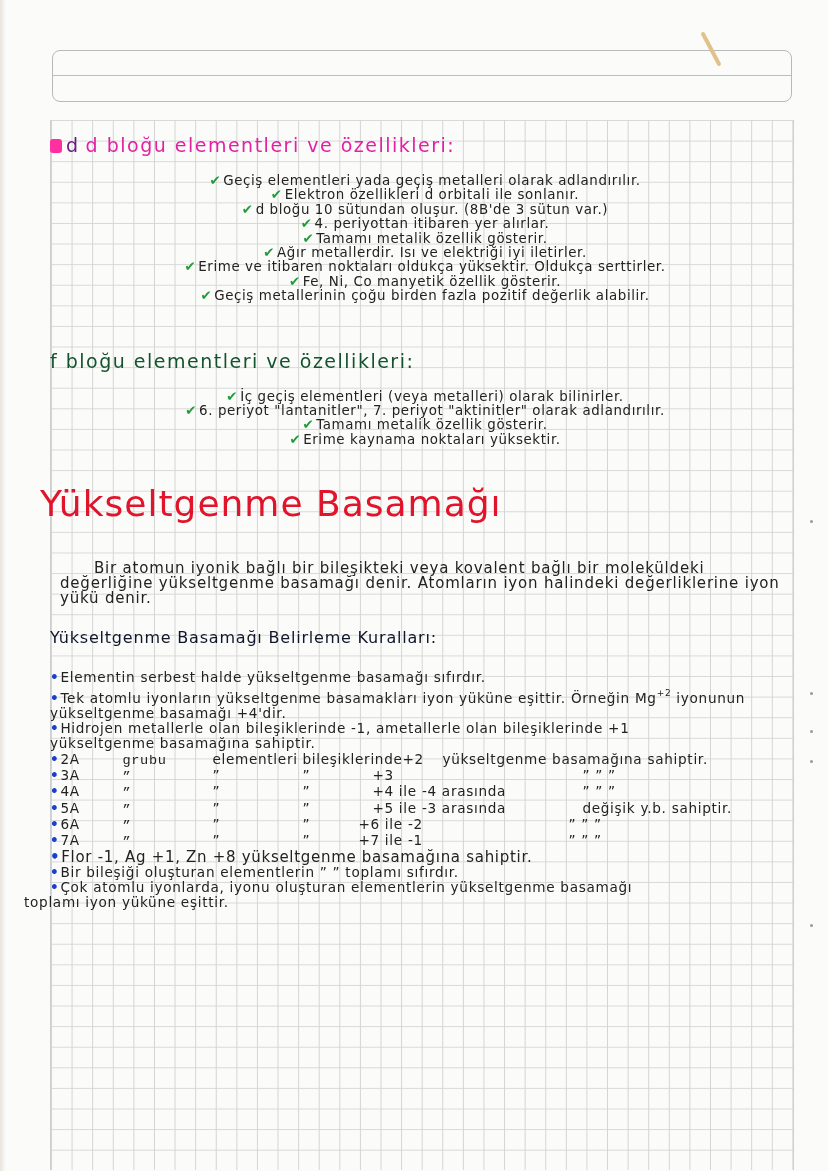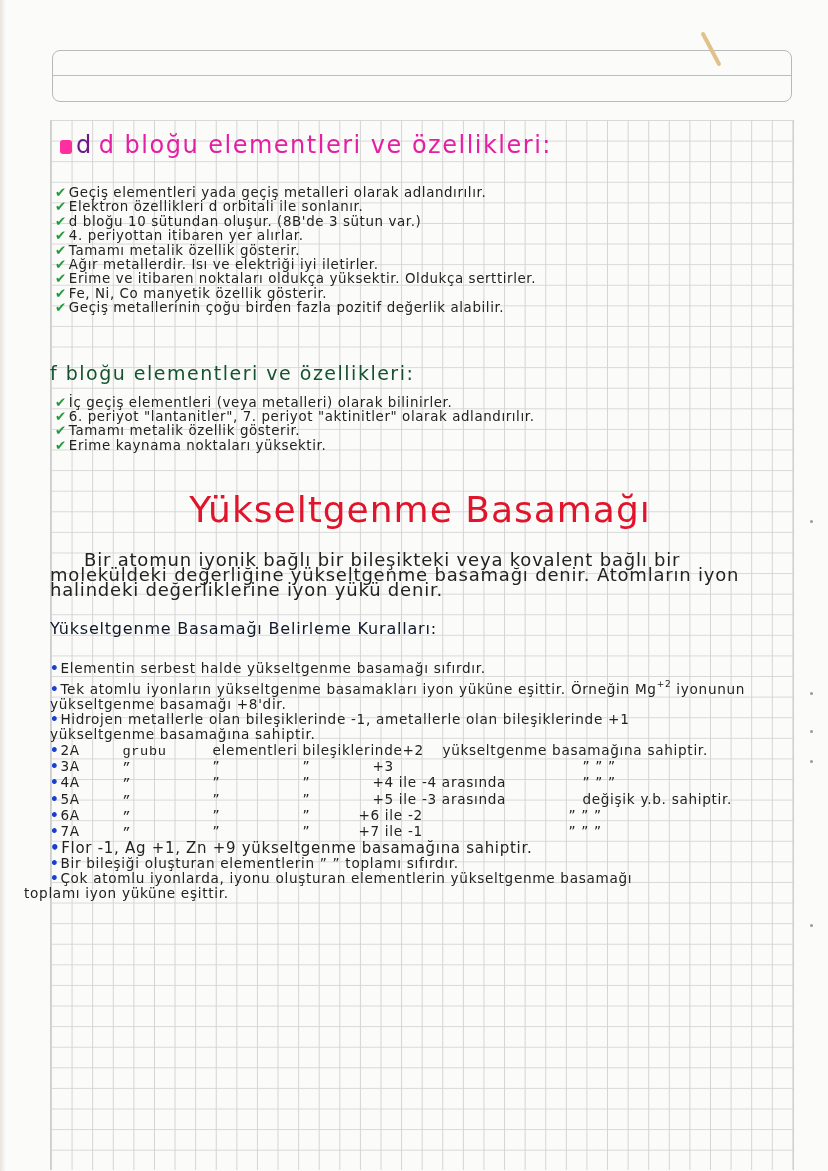--- a/index.html
+++ b/index.html
@@ -37,47 +37,47 @@
       background-size: 20.6px 20.6px;
       border-left: 1px solid #cfcfcf;
       border-right: 1px solid #cfcfcf;
     }
     .content {
       position: absolute; left: 50px; top: 132px; width: 750px;
       font-family: "DejaVu Sans", sans-serif;
       color: #1c1c1c;
     }
     .h-pink {
-      color: #e51fa3; font-size: 24px; letter-spacing: 1.5px;
-      margin: 0 0 28px 0; position: relative; height: 26px; line-height: 26px; padding-left: 10px;
+      color: #e51fa3; font-size: 19px; letter-spacing: 1.5px;
+      margin: 0 0 10px 0; position: relative; height: 26px; line-height: 26px;
     }
     .h-pink .marker {
       display: inline-block; width: 12px; height: 14px;
       background: #ff2fa0; border-radius: 3px; margin-right: 4px; vertical-align: -1px;
     }
     .h-pink .d-dark { color: #6b1a83; margin-right: 6px; }
     .h-blue {
       color: #14532d; font-size: 19px; letter-spacing: 1.5px;
       height: 26px; line-height: 26px; margin: 0 0 10px 0;
     }
-    .list { margin: 5px; padding: 0; list-style: none; }
+    .list { margin: 16px; padding: 0; list-style: none; text-align: center; }
     .list li {
       font-size: 13.4px; line-height: 14.4px; letter-spacing: 0.6px;
       white-space: nowrap; color: #222;
     }
     .check { color: #1f9b3a; font-weight: bold; margin-right: 2px; }
     .title-red {
-      text-align: center; color: #e0142a; font-size: 36px;
+      color: #e0142a; font-size: 36px;
       letter-spacing: 1px; height: 54px; line-height: 54px;
-      margin: 30px 0 15px -10px;
+      margin: 30px 0 30px -10px;
       font-family: "DejaVu Sans", sans-serif; font-weight: normal;
     }
     .para {
-      font-size: 18px; line-height: 15px; letter-spacing: 0.8px;
-      margin: 0; text-indent: 34px; color: #222; width: 740px;
+      font-size: 15px; line-height: 15px; letter-spacing: 0.8px;
+      margin: 10px; text-indent: 34px; color: #222; width: 740px;
     }
     .h-orange {
       color: #0f172a; font-size: 16px; letter-spacing: 0.8px;
       margin: 22px 0 22px 0; height: 20px; line-height: 20px;
     }
     .rules { margin: 0; padding: 0; list-style: none; }
     .rules li {
       font-size: 13.6px; line-height: 15.3px; letter-spacing: 0.7px;
       white-space: nowrap; color: #222;
     }
@@ -144,31 +144,31 @@
 
     <section>
       <div class="title-red">Yükseltgenme Basamağı</div>
       <p class="para">Bir atomun iyonik bağlı bir bileşikteki veya kovalent bağlı bir moleküldeki değerliğine yükseltgenme basamağı denir. Atomların iyon halindeki değerliklerine iyon yükü denir.</p>
 
       <div class="h-orange">Yükseltgenme Basamağı Belirleme Kuralları:</div>
 
       <ul class="rules">
         <li><span class="bullet">•</span><span>Elementin serbest halde yükseltgenme basamağı sıfırdır.</span></li>
         <li><span class="bullet">•</span><span>Tek atomlu iyonların yükseltgenme basamakları iyon yüküne eşittir. Örneğin Mg</span><span class="sup">+2</span><span> iyonunun</span></li>
-        <li><span>yükseltgenme basamağı +8'dir.</span></li>
+        <li><span>yükseltgenme basamağı +4'dir.</span></li>
         <li><span class="bullet">•</span><span>Hidrojen metallerle olan bileşiklerinde -1, ametallerle olan bileşiklerinde +1</span></li>
         <li><span>yükseltgenme basamağına sahiptir.</span></li>
 
         <li><span class="bullet">•</span><span class="group-col c1">2A</span><span class="group-col c2">grubu</span><span class="group-col c3">elementleri</span><span class="group-col c4">bileşiklerinde</span><span class="group-col" style="width:40px">+2</span><span>yükseltgenme basamağına sahiptir.</span></li>
         <li><span class="bullet">•</span><span class="group-col c1">3A</span><span class="group-col c2">”</span><span class="group-col c3">”</span><span class="group-col" style="width:70px">”</span><span class="group-col c5">+3</span><span>”      ”      ”</span></li>
         <li><span class="bullet">•</span><span class="group-col c1">4A</span><span class="group-col c2">”</span><span class="group-col c3">”</span><span class="group-col" style="width:70px">”</span><span class="group-col c5">+4 ile -4 arasında</span><span>”      ”      ”</span></li>
         <li><span class="bullet">•</span><span class="group-col c1">5A</span><span class="group-col c2">”</span><span class="group-col c3">”</span><span class="group-col" style="width:70px">”</span><span class="group-col c5">+5 ile -3 arasında</span><span>değişik y.b. sahiptir.</span></li>
         <li><span class="bullet">•</span><span class="group-col c1">6A</span><span class="group-col c2">”</span><span class="group-col c3">”</span><span class="group-col" style="width:56px">”</span><span class="group-col c5">+6 ile -2</span><span>”      ”      ”</span></li>
         <li><span class="bullet">•</span><span class="group-col c1">7A</span><span class="group-col c2">”</span><span class="group-col c3">”</span><span class="group-col" style="width:56px">”</span><span class="group-col c5">+7 ile -1</span><span>”      ”      ”</span></li>
 
-        <li style="font-size:15px"><span class="bullet">•</span><span>Flor -1, Ag +1, Zn +9 yükseltgenme basamağına sahiptir.</span></li>
+        <li style="font-size:15px"><span class="bullet">•</span><span>Flor -1, Ag +1, Zn +8 yükseltgenme basamağına sahiptir.</span></li>
         <li><span class="bullet">•</span><span>Bir bileşiği oluşturan elementlerin  ”   ”  toplamı sıfırdır.</span></li>
         <li><span class="bullet">•</span><span>Çok atomlu iyonlarda, iyonu oluşturan elementlerin yükseltgenme basamağı</span></li>
         <li style="margin-left:-26px"><span>toplamı iyon yüküne eşittir.</span></li>
       </ul>
     </section>
   </div>
 </div>
 
 </body></html>

